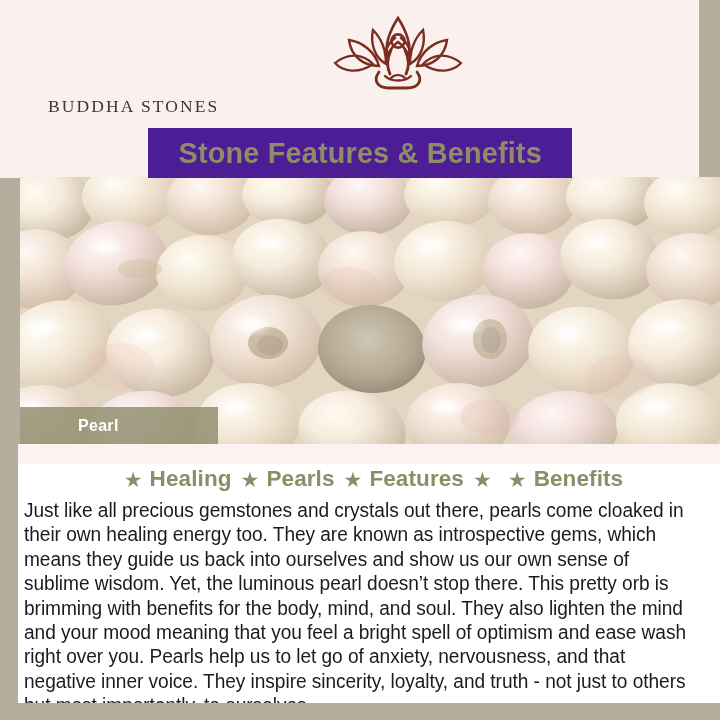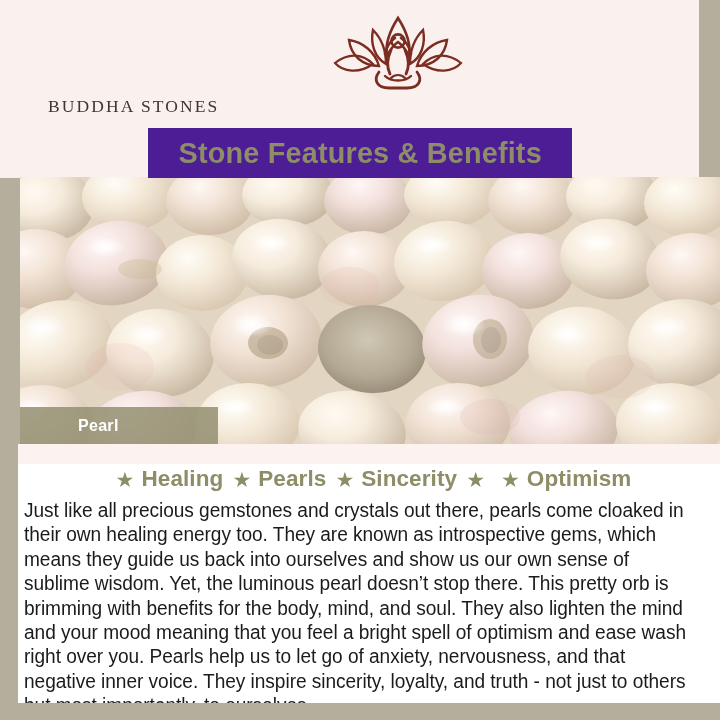--- a/index.html
+++ b/index.html
@@ -364,28 +364,28 @@
     <div class="benefit">
       <span class="star">★</span>
       <span class="blabel">Healing</span>
     </div>
     <div class="benefit">
       <span class="star">★</span>
       <span class="blabel">Pearls</span>
     </div>
     <div class="benefit">
       <span class="star">★</span>
-      <span class="blabel">Sincerity</span>
-    </div>
-    <div class="benefit">
-      <span class="star">★</span>
-    </div>
-    <div class="benefit">
-      <span class="star">★</span>
-      <span class="blabel">Optimism</span>
+      <span class="blabel">Features</span>
+    </div>
+    <div class="benefit">
+      <span class="star">★</span>
+    </div>
+    <div class="benefit">
+      <span class="star">★</span>
+      <span class="blabel">Benefits</span>
     </div>
   </div>
 
   <div class="body-text">Just like all precious gemstones and crystals out there, pearls come cloaked in their own healing energy too. They are known as introspective gems, which means they guide us back into ourselves and show us our own sense of sublime wisdom. Yet, the luminous pearl doesn’t stop there. This pretty orb is brimming with benefits for the body, mind, and soul. They also lighten the mind and your mood meaning that you feel a bright spell of optimism and ease wash right over you. Pearls help us to let go of anxiety, nervousness, and that negative inner voice. They inspire sincerity, loyalty, and truth - not just to others but most importantly, to ourselves.</div>
 
   <div class="bottom-strip"></div>
 
 </div>
 
 </body></html>

